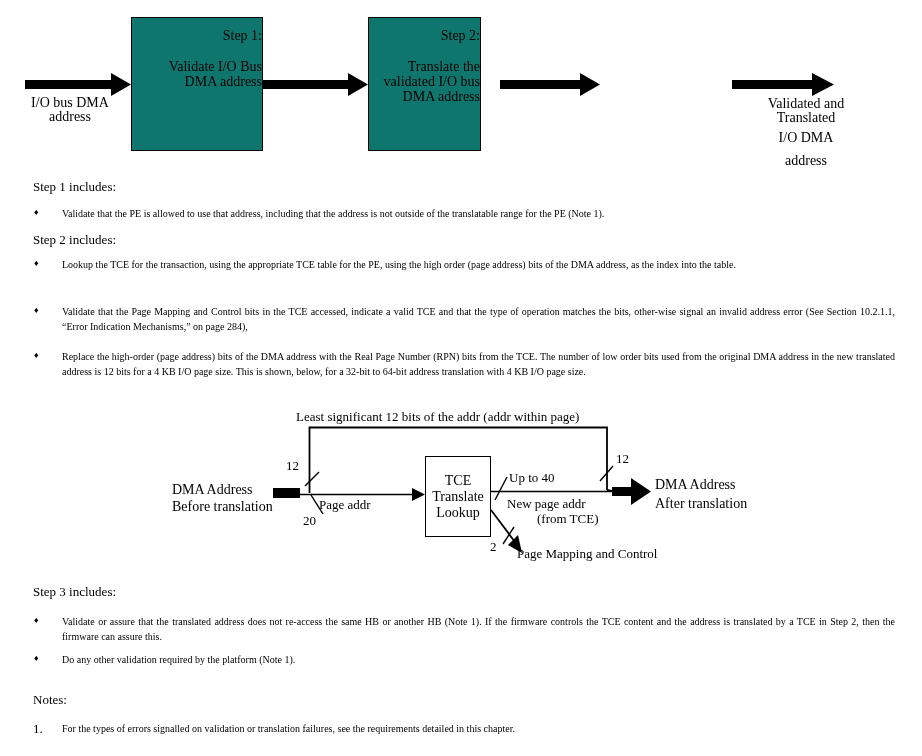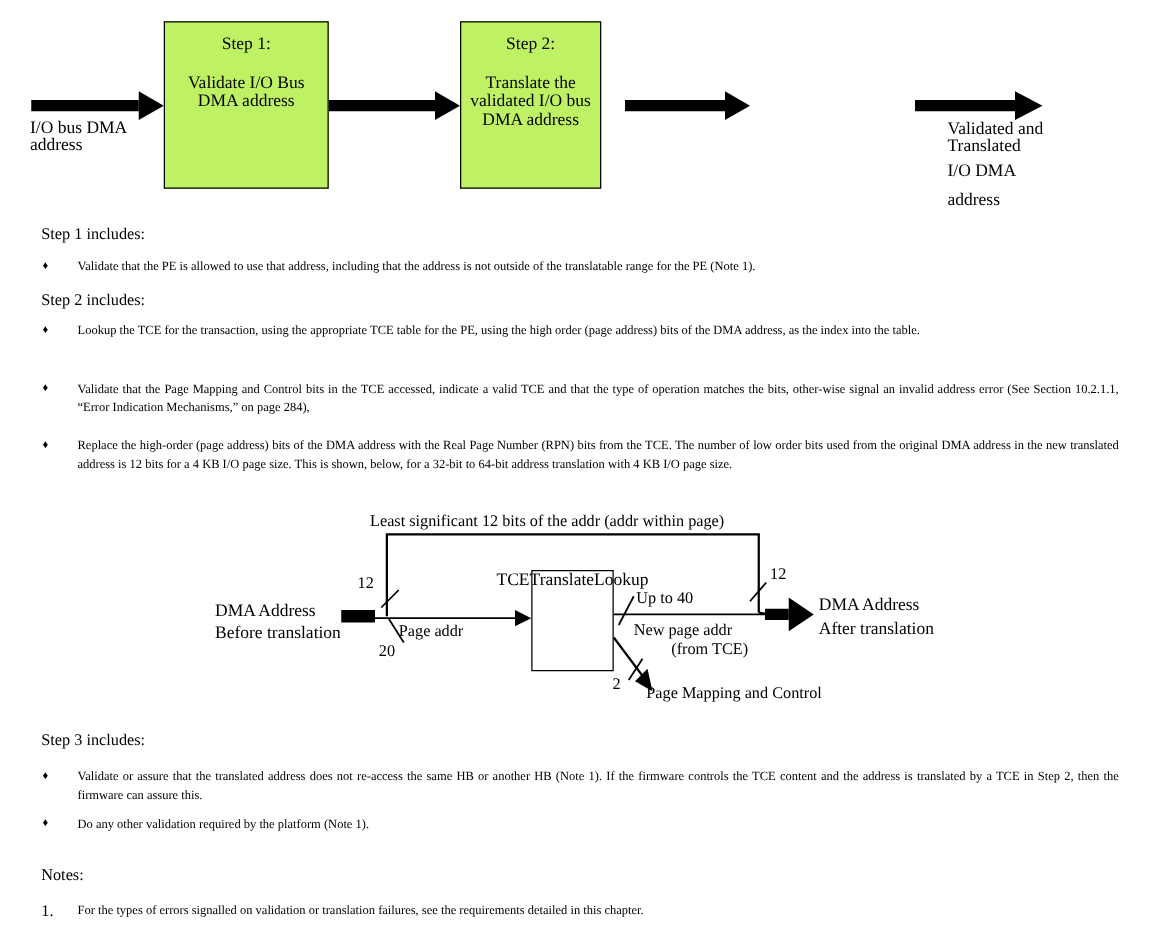--- a/index.html
+++ b/index.html
@@ -1,46 +1,46 @@
 <!DOCTYPE html>
 <html><head>
 <meta charset="utf-8">
 <style>
   html,body{margin:0;padding:0;background:#fff;}
   .page{position:relative;width:922px;height:756px;background:#ffffff;
         font-family:"Liberation Serif","DejaVu Serif",serif;color:#000;overflow:hidden;}
   .overlay{position:absolute;left:0;top:0;pointer-events:none;}
 
   
-  .flow-box{position:absolute;box-sizing:border-box;border:1.5px solid #000;background:#bef264;
-            text-align:center;font-size:14px;line-height:15px;}
+  .flow-box{position:absolute;box-sizing:border-box;border:1.5px solid #000;background:#0f766e;
+            text-align:right;font-size:14px;line-height:15px;}
   .fb-title{margin-top:10px;margin-bottom:16px;}
   .fb-line{line-height:15px;}
 
   
-  .io-label{position:absolute;text-align:left;font-size:14px;line-height:13.5px;}
+  .io-label{position:absolute;text-align:center;font-size:14px;line-height:13.5px;}
   .io-label div{white-space:nowrap;}
   .mt7{margin-top:7px;} .mt9{margin-top:9px;}
 
   
   .heading{position:absolute;left:33px;font-weight:normal;font-size:13px;line-height:15px;white-space:nowrap;}
   .bullet{position:absolute;left:33px;width:862px;}
   .bullet .glyph{position:absolute;left:1px;top:2px;font-size:9px;line-height:9px;}
   .bullet .num{position:absolute;left:0;top:0;font-size:13px;line-height:15px;}
   .btxt{margin-left:29px;font-size:10px;line-height:15px;text-align:justify;}
   .btxt.nj{text-align:left;}
 
   
   .dlabel{position:absolute;font-size:13px;line-height:15px;white-space:nowrap;}
   .dblock{position:absolute;font-size:14px;}
   .dblock div{white-space:nowrap;}
   .before-lines div{line-height:17px;}
   .after-lines div{line-height:19px;}
   .tce-box{position:absolute;left:425px;top:456px;width:66px;height:81px;box-sizing:border-box;
-           border:1.5px solid #000;background:#fff;display:flex;flex-direction:row;
+           border:1.5px solid #000;background:#fff;display:flex;flex-direction:column;
            justify-content:center;text-align:center;font-size:14px;line-height:16px;}
 </style>
 </head>
 <body>
 
 <div class="page">
 
   <svg class="overlay" width="922" height="756" viewBox="0 0 922 756">
 
     <g fill="#000">

